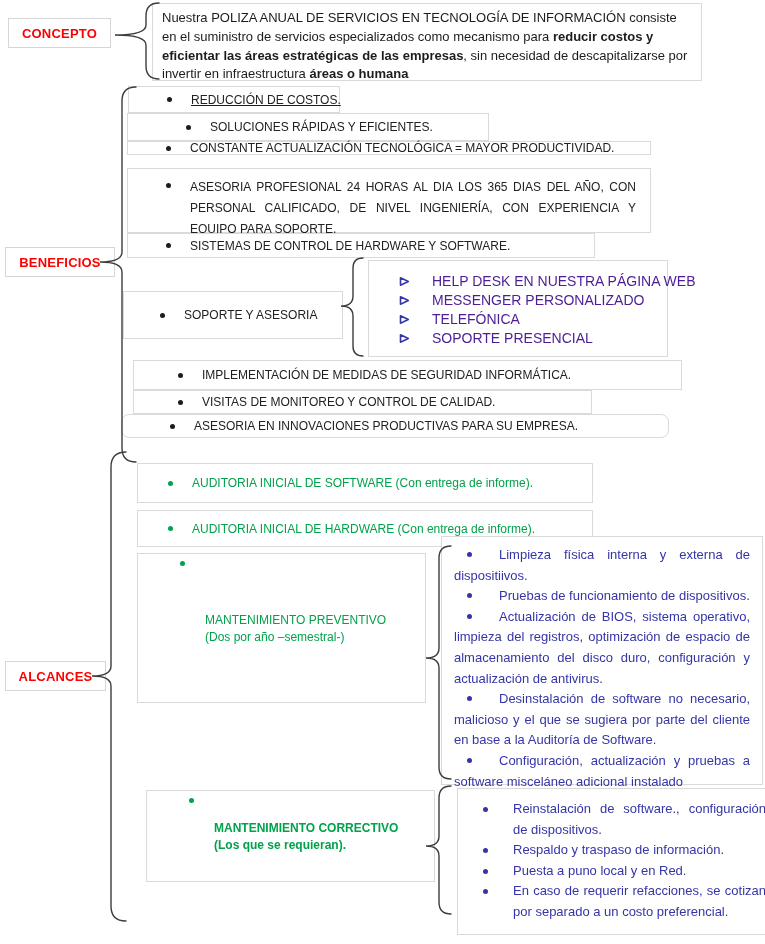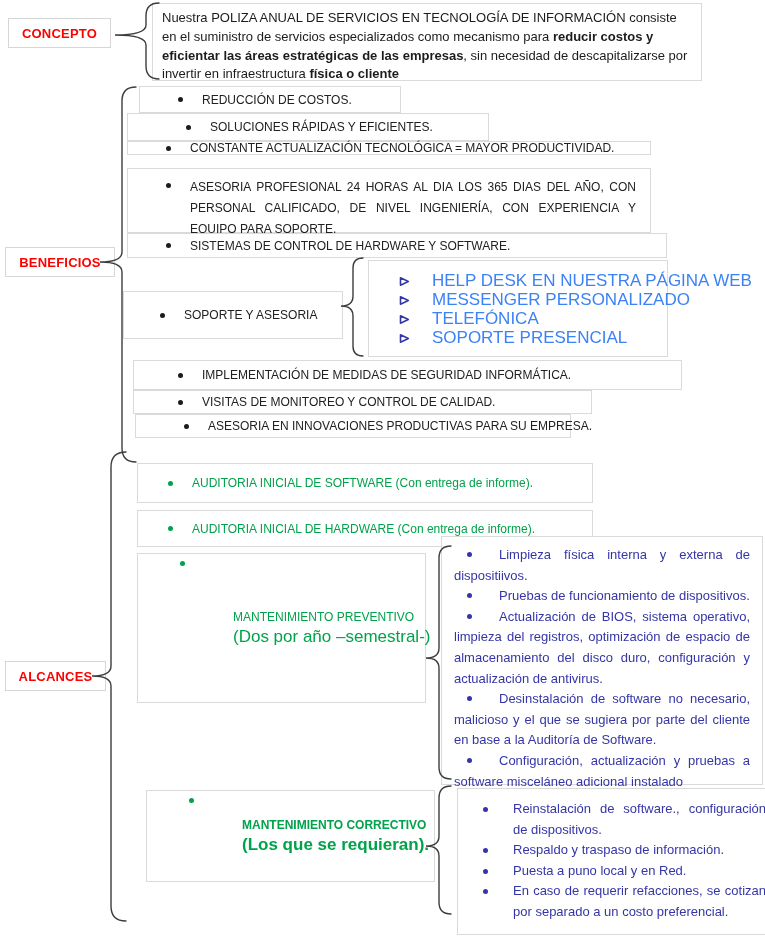--- a/index.html
+++ b/index.html
@@ -18,51 +18,51 @@
   .item .txt{font-size:12px;white-space:nowrap;}
   .item.multiline{align-items:flex-start;padding-top:8px;}
   .item.multiline .dot{margin-top:6px;}
   .item.multiline .txt{white-space:normal;text-align:justify;padding-right:14px;line-height:21px;}
   .green-txt{color:#00a24a;}
   .green-dot{background:#00a24a !important;}
   
   .channels{padding:13px 0 0 30px;}
   .channel{display:flex;align-items:center;margin-bottom:5px;height:14px;}
   .channel .arrow{flex:0 0 auto;margin-right:22px;display:block;}
-  .channel .txt{font-size:17px;color:#3b82f6;white-space:nowrap;}
+  .channel .txt{font-size:14px;color:#4c1d95;white-space:nowrap;}
   
-  .maint{display:flex;align-items:center;height:100%;gap:28px;}
+  .maint{display:flex;align-items:center;height:100%;}
   .maint .dot{flex:0 0 auto;width:5px;height:5px;border-radius:50%;background:#00a24a;margin-left:42px;margin-right:20px;align-self:flex-start;margin-top:7px;}
   .maint .lines{display:flex;flex-direction:column;}
   .maint .t1{font-size:12px;color:#00a24a;white-space:nowrap;}
-  .maint .t2{font-size:17px;color:#00a24a;white-space:nowrap;margin-top:3px;}
+  .maint .t2{font-size:12px;color:#00a24a;white-space:nowrap;margin-top:3px;}
   
   .bluebox{padding:8px 12px 6px 12px;color:#3535a8;font-size:13px;line-height:20.6px;}
   .jpar{margin:0;text-align:justify;}
   .jpar .idot{display:inline-block;width:5px;height:5px;border-radius:50%;background:#3535a8;margin:0 27px 2px 13px;}
   .hrow{display:flex;}
   .hrow .hdot{flex:0 0 auto;width:5px;height:5px;border-radius:50%;background:#3535a8;margin:8px 25px 0 13px;}
   .hrow .htxt{flex:1;text-align:justify;}
   .concept-body{padding:5px 9px;font-size:13px;line-height:18.8px;color:#1c1c1c;}
   .concept-body b{font-weight:bold;}
   #brace-layer{position:absolute;left:0;top:0;pointer-events:none;z-index:6;}
 </style>
 </head>
 <body>
 
 <div class="canvas">
 
   <div class="label-box" style="left:8px;top:18px;width:103px;height:30px;">CONCEPTO</div>
   <div class="box" style="left:152px;top:3px;width:550px;height:78px;">
-    <div class="concept-body"><span>Nuestra POLIZA ANUAL DE SERVICIOS EN TECNOLOGÍA DE INFORMACIÓN consiste en el suministro de servicios especializados como mecanismo para </span><b>reducir costos y eficientar las áreas estratégicas de las empresas</b><span>, sin necesidad de descapitalizarse por invertir en infraestructura </span><b>física o cliente</b></div>
+    <div class="concept-body"><span>Nuestra POLIZA ANUAL DE SERVICIOS EN TECNOLOGÍA DE INFORMACIÓN consiste en el suministro de servicios especializados como mecanismo para </span><b>reducir costos y eficientar las áreas estratégicas de las empresas</b><span>, sin necesidad de descapitalizarse por invertir en infraestructura </span><b>áreas o humana</b></div>
   </div>
 
   <div class="label-box" style="left:5px;top:247px;width:110px;height:30px;">BENEFICIOS</div>
 
-  <div class="box" style="left:139px;top:86px;width:262px;height:27px;">
+  <div class="box" style="left:128px;top:86px;width:212px;height:27px;text-decoration:underline;">
     <div class="item">
         <span class="dot"></span>
       <span class="txt">REDUCCIÓN DE COSTOS.</span>
       </div>
   </div>
   <div class="box" style="left:127px;top:113px;width:362px;height:28px;padding-left:20px;">
     <div class="item">
         <span class="dot"></span>
       <span class="txt">SOLUCIONES RÁPIDAS Y EFICIENTES.</span>
       </div>
@@ -72,21 +72,21 @@
         <span class="dot"></span>
       <span class="txt">CONSTANTE ACTUALIZACIÓN TECNOLÓGICA = MAYOR PRODUCTIVIDAD.</span>
       </div>
   </div>
   <div class="box" style="left:127px;top:168px;width:524px;height:65px;">
     <div class="item multiline">
         <span class="dot"></span>
       <span class="txt">ASESORIA PROFESIONAL 24 HORAS AL DIA LOS 365 DIAS DEL AÑO, CON PERSONAL CALIFICADO, DE NIVEL INGENIERÍA, CON EXPERIENCIA Y EQUIPO PARA SOPORTE.</span>
       </div>
   </div>
-  <div class="box" style="left:127px;top:233px;width:540px;height:25px;">
+  <div class="box" style="left:127px;top:233px;width:468px;height:25px;">
     <div class="item">
         <span class="dot"></span>
       <span class="txt">SISTEMAS DE CONTROL DE HARDWARE Y SOFTWARE.</span>
       </div>
   </div>
 
   <div class="box" style="left:123px;top:291px;width:220px;height:48px;">
     <div class="item">
         <span class="dot" style="margin-left:36px;"></span>
       <span class="txt">SOPORTE  Y  ASESORIA</span>
@@ -126,21 +126,21 @@
         <span class="dot" style="margin-left:44px;"></span>
       <span class="txt">IMPLEMENTACIÓN DE MEDIDAS DE SEGURIDAD INFORMÁTICA.</span>
       </div>
   </div>
   <div class="box" style="left:133px;top:390px;width:459px;height:24px;">
     <div class="item">
         <span class="dot" style="margin-left:44px;"></span>
       <span class="txt">VISITAS DE MONITOREO Y CONTROL DE CALIDAD.</span>
       </div>
   </div>
-  <div class="box" style="left:135px;top:414px;width:436px;height:24px;">
+  <div class="box" style="left:121px;top:414px;width:548px;height:24px;border-radius:8px;">
     <div class="item">
         <span class="dot" style="margin-left:48px;"></span>
       <span class="txt">ASESORIA EN INNOVACIONES PRODUCTIVAS PARA SU EMPRESA.</span>
       </div>
   </div>
 
   <div class="label-box" style="left:5px;top:661px;width:101px;height:30px;">ALCANCES</div>
 
   <div class="box" style="left:137px;top:463px;width:456px;height:40px;">
     <div class="item">

